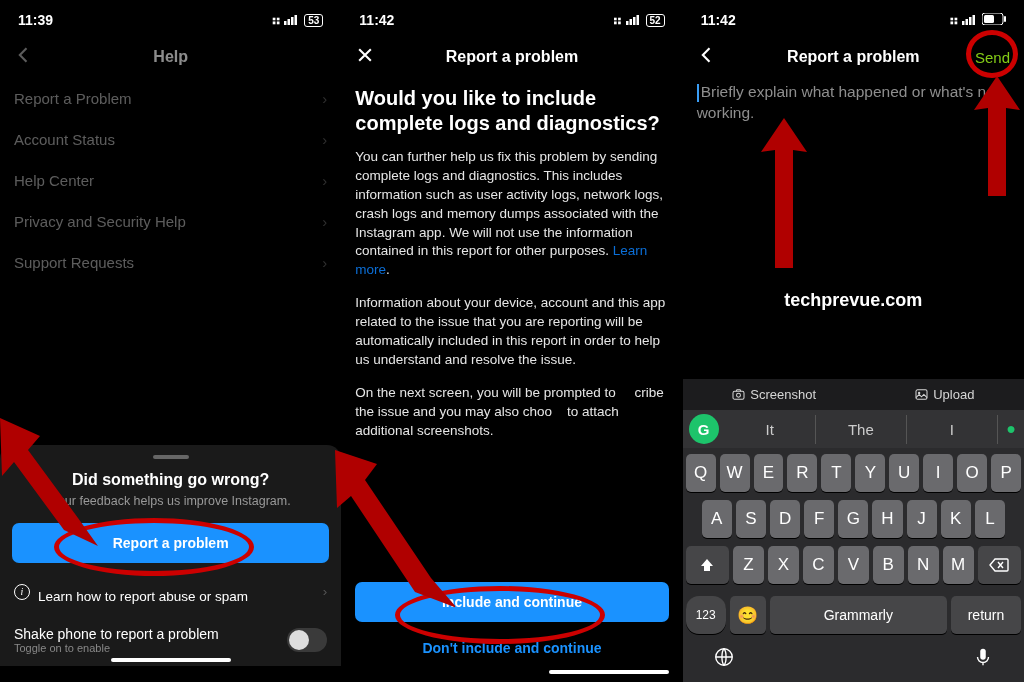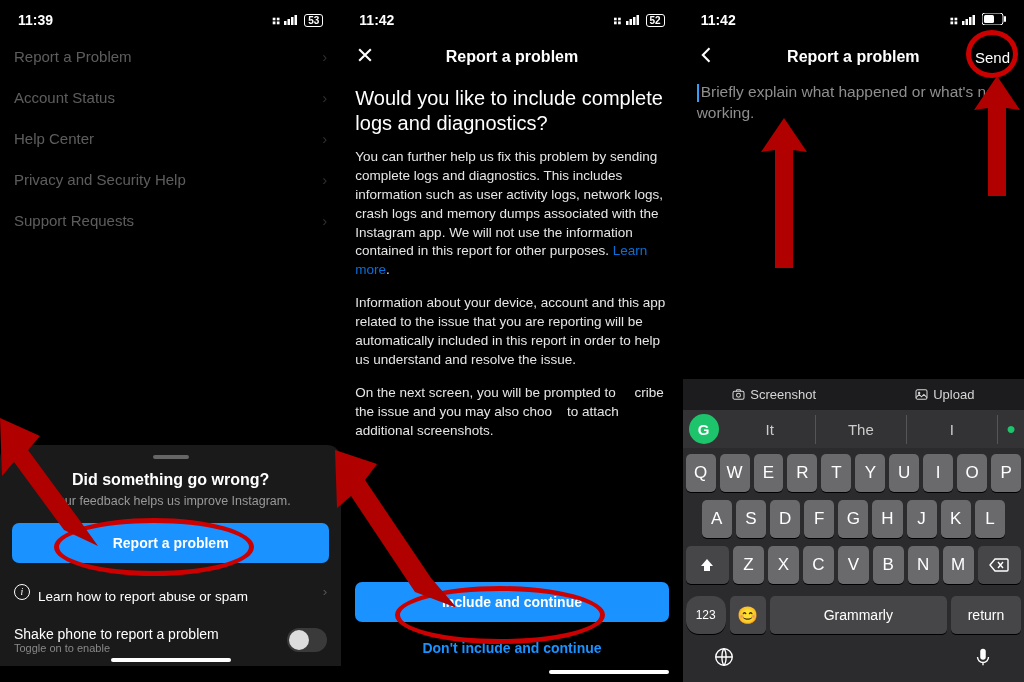--- a/index.html
+++ b/index.html
@@ -5,27 +5,27 @@
 * { margin: 0; padding: 0; box-sizing: border-box; }
 body { background: #000; font-family: -apple-system, Helvetica, Arial, sans-serif; width: 1024px; height: 682px; overflow: hidden; display: flex; }
 .phone { width: 341.33px; height: 682px; background: #000; color: #fff; position: relative; display: flex; flex-direction: column; }
 .status-bar { display: flex; justify-content: space-between; align-items: center; padding: 8px 18px 4px; font-size: 14px; font-weight: 600; height: 36px; }
 .status-left { display: flex; align-items: center; gap: 4px; }
 .status-right { display: flex; align-items: center; gap: 3px; }
 .batt { border: 1.2px solid #fff; border-radius: 3px; padding: 0 3px; font-size: 10px; font-weight: 600; text-align: right; }
 .header { display: flex; align-items: center; justify-content: center; position: relative; height: 42px; padding: 0 14px; }
 .header-title { font-size: 16px; font-weight: 600; }
 .header-left { position: absolute; left: 14px; top: 50%; transform: translateY(-50%); display: flex; align-items: center; }
-.header-right { position: absolute; right: 14px; top: 50%; transform: translateY(-50%); font-size: 15px; color: #ffffff; }
+.header-right { position: absolute; right: 14px; top: 50%; transform: translateY(-50%); font-size: 15px; color: #84cc16; }
 .chevron-back svg, .close-x svg { width: 20px; height: 20px; }
 .dim { filter: brightness(0.55); }
 .list-item { display: flex; justify-content: space-between; align-items: center; padding: 12px 14px; font-size: 15px; color: #a8a8a8; }
 .chev-right { color: #555; }
 .content { padding: 0 14px; }
-.big-h { font-size: 20px; font-weight: 400; margin: 8px 0 12px; line-height: 1.25; }
+.big-h { font-size: 20px; font-weight: 700; margin: 8px 0 12px; line-height: 1.25; }
 .para { font-size: 13.5px; line-height: 1.4; color: #e6e6e6; margin-bottom: 14px; }
 .link-inline { color: #0b6fd8; }
 .sheet { position: absolute; bottom: 16px; left: 0; right: 0; background: #1a1a1a; border-radius: 14px 14px 0 0; padding: 10px 12px 8px; }
 .sheet-handle { width: 36px; height: 4px; background: #666; border-radius: 2px; margin: 0 auto 12px; }
 .sheet-title { text-align: center; font-size: 16px; font-weight: 600; }
 .sheet-sub { text-align: center; font-size: 12.5px; color: #999; margin-top: 4px; line-height: 1.3; }
 .btn-primary { background: #1a92ff; color: #fff; font-weight: 600; font-size: 14px; border-radius: 7px; text-align: center; padding: 12px 0; margin: 14px 0 10px; }
 .btn-sec { text-align: center; color: #1a92ff; font-weight: 600; font-size: 14px; padding: 8px 0; }
 .learn-row { display: flex; align-items: center; gap: 8px; font-size: 13.5px; padding: 6px 2px 14px; }
 .info-circle { width: 16px; height: 16px; border: 1.5px solid #fff; border-radius: 50%; display: flex; align-items: center; justify-content: center; font-size: 10px; font-style: italic; font-family: Georgia, serif; }
@@ -82,20 +82,28 @@
             <rect x="10.5" y="1" width="2.5" height="10" fill="#fff"></rect>
           </svg></span>
       <span><svg viewBox="0 0 16 12">
             <path d="M8 11 L6 8.5 Q8 7 10 8.5 Z M3 6 Q8 2 13 6 L11.5 7.5 Q8 4.5 4.5 7.5 Z" fill="#fff"></path>
           </svg></span>
       <span class="batt">53</span>
     </div>
   </div>
 
   <div class="dim">
+    <div class="header">
+      <div class="header-left">
+        <span class="chevron-back"><svg viewBox="0 0 24 24">
+              <path d="M15 4l-8 8 8 8" fill="none" stroke="#a8a8a8" stroke-width="2.5"></path>
+            </svg></span>
+      </div>
+      <div class="header-title">Help</div>
+    </div>
     <div class="list-item">
         <span>Report a Problem</span>
         <span class="chev-right">›</span>
       </div>
     <div class="list-item">
         <span>Account Status</span>
         <span class="chev-right">›</span>
       </div>
     <div class="list-item">
         <span>Help Center</span>
@@ -222,20 +230,21 @@
           </svg></span>
     </div>
     <div class="header-title">Report a problem</div>
     <div class="header-right">Send</div>
   </div>
 
   <div class="content">
     <div class="placeholder-text"><span class="cursor-bar"></span><span>Briefly explain what happened or what's not working.</span></div>
   </div>
 
+  <div class="watermark">techprevue.com</div>
 
   <div class="kb">
     <div class="kb-top">
       <div class="kb-top-item">
         <svg class="cam-icon" viewBox="0 0 16 14">
             <rect x="1" y="3" width="14" height="10" rx="2" fill="none" stroke="#d6d6d6" stroke-width="1.3"></rect>
             <circle cx="8" cy="8" r="2.5" fill="none" stroke="#d6d6d6" stroke-width="1.3"></circle>
             <path d="M5 3l1-2h4l1 2" fill="none" stroke="#d6d6d6" stroke-width="1.3"></path>
           </svg>
         <span>Screenshot</span>

